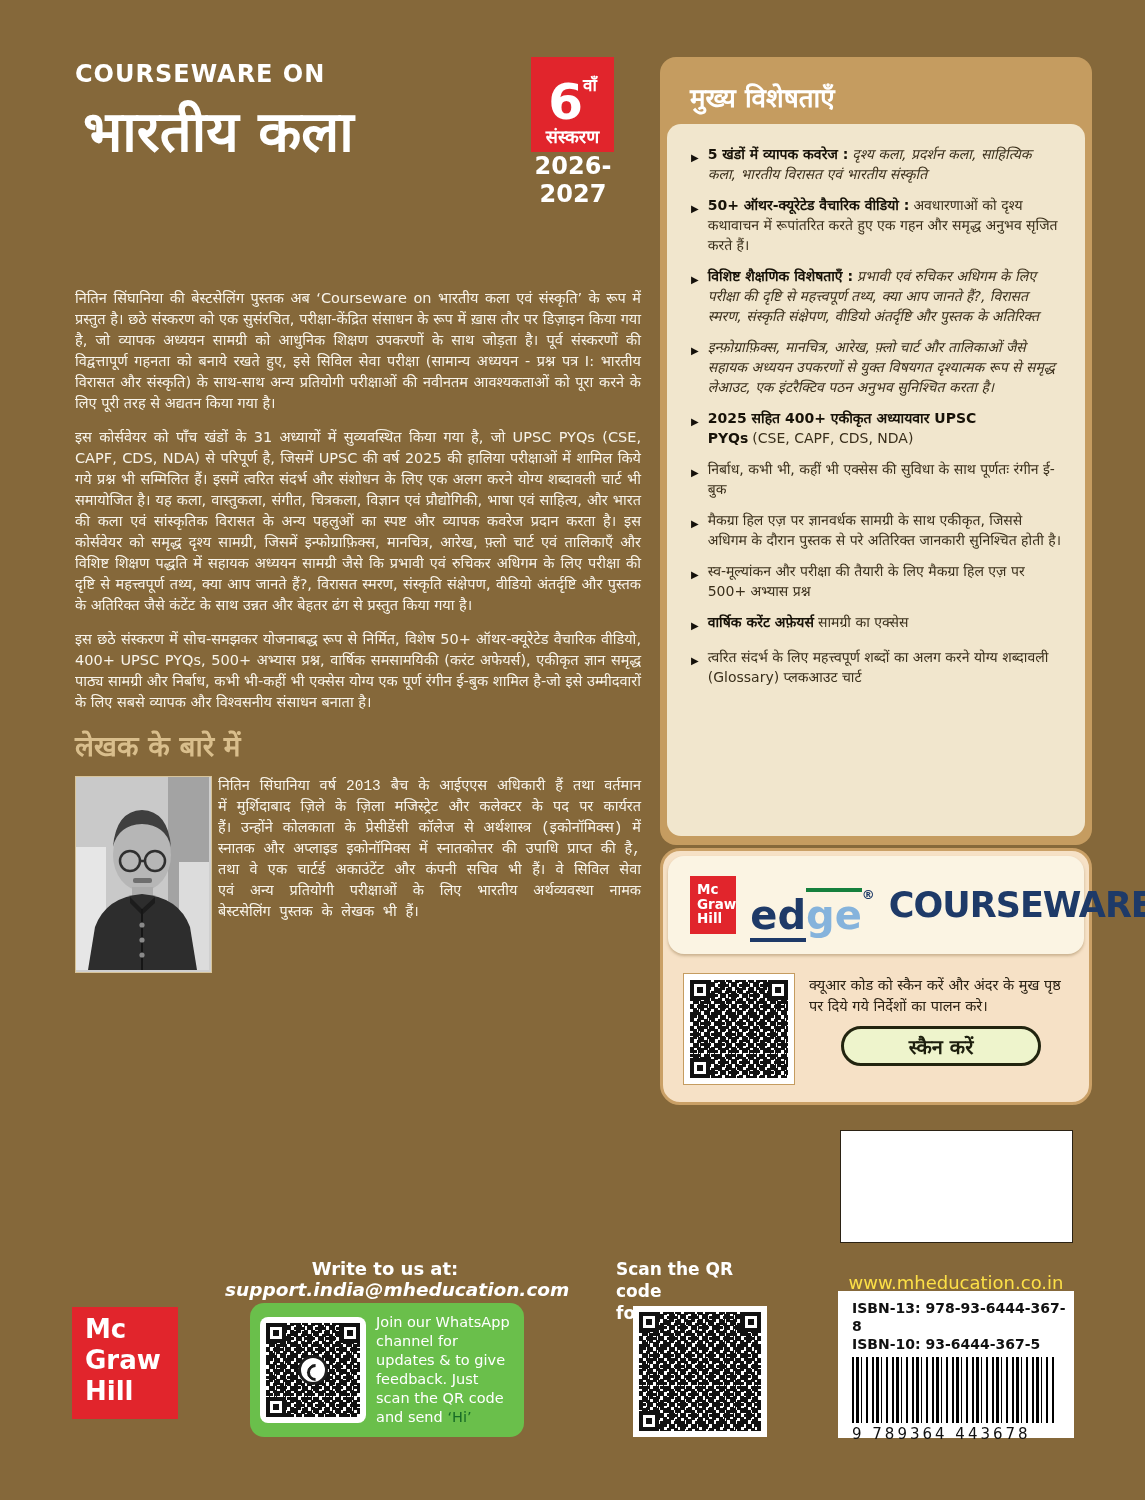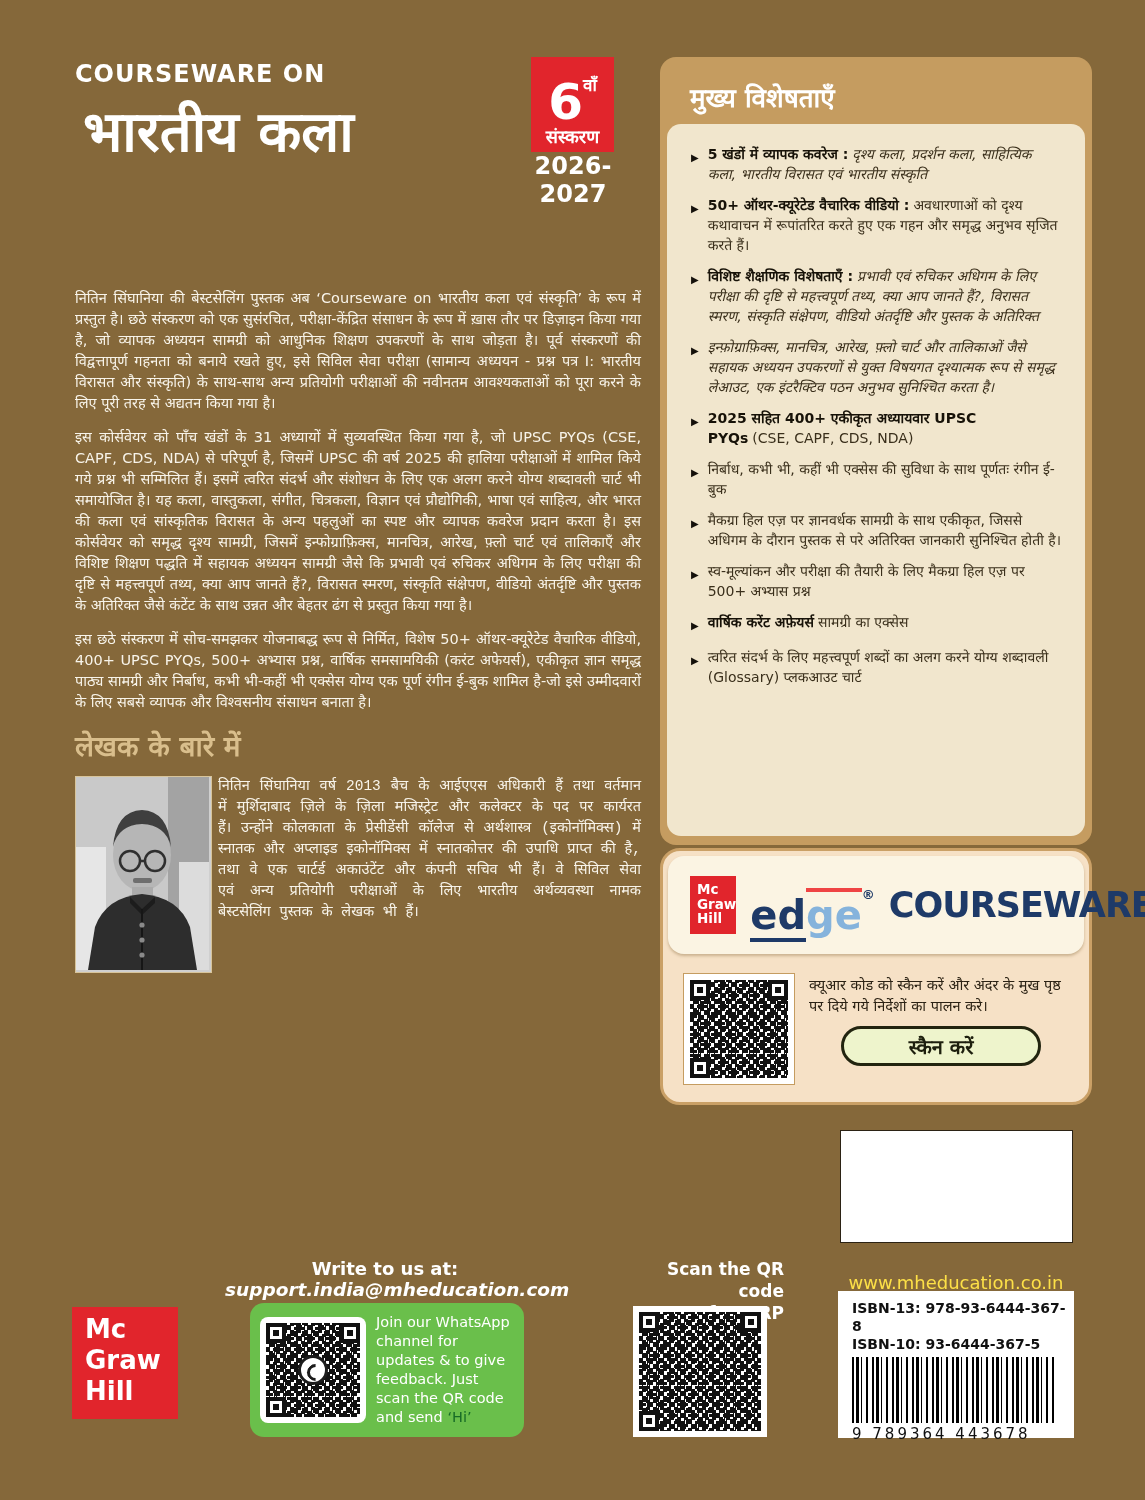--- a/index.html
+++ b/index.html
@@ -41,21 +41,21 @@
 
   
   .cwpanel{left:660px;top:848px;width:432px;height:257px;background:#f6e1c6;
            border:3px solid #caa066;border-radius:20px;box-sizing:border-box;}
   .cwcard{background:#fbf4e3;border-radius:16px;margin:5px;height:98px;
           display:flex;align-items:center;gap:14px;padding-left:22px;box-shadow:0 2px 3px rgba(120,90,40,.35);}
   .mhsq{background:#e1252c;color:#fff;font-weight:bold;}
   .mhsq-s{width:58px;height:58px;font-size:13.5px;line-height:14.5px;padding:6px 0 0 7px;box-sizing:border-box;}
   .edge{font-size:40px;font-weight:bold;line-height:40px;position:relative;}
   .edge .ed{color:#1e3a68;border-bottom:4px solid #1e3a68;}
-  .edge .ge{color:#85b3dc;border-top:4px solid #ef4444;}
+  .edge .ge{color:#85b3dc;border-top:4px solid #15803d;}
   .edge sup{font-size:13px;color:#1e3a68;vertical-align:30px;}
   .cwword{color:#1e3a68;font-weight:bold;font-size:35px;letter-spacing:-1px;}
   .cw-row{display:flex;padding:14px 16px 0 20px;gap:14px;}
   .qr{background:#fff;position:relative;}
   .qrpat{position:absolute;inset:6px;
      background:repeating-conic-gradient(#111 0% 25%,transparent 0% 50%) 0 0/7px 7px,
                 repeating-conic-gradient(#111 0% 25%,transparent 0% 50%) 3px 2px/11px 11px;}
   .fp{position:absolute;width:20px;height:20px;border:4px solid #111;background:#fff;box-sizing:border-box;}
   .fp::after{content:"";position:absolute;inset:3px;background:#111;}
   .fp.tl{left:6px;top:6px}.fp.tr{right:6px;top:6px}.fp.bl{left:6px;bottom:6px}
@@ -78,21 +78,21 @@
   .wabox{left:250px;top:1303px;width:274px;height:134px;background:#6abf4b;border-radius:14px;
          display:flex;align-items:center;gap:10px;padding:0 10px;box-sizing:border-box;}
   .waqr{width:106px;height:106px;border-radius:8px;flex:0 0 auto;}
   .waicon{position:absolute;left:50%;top:50%;width:30px;height:30px;margin:-15px 0 0 -15px;
           background:#fff;border:3px solid #1c1c1c;border-radius:50%;box-sizing:border-box;}
   .waicon::after{content:"";position:absolute;left:6px;top:6px;width:11px;height:11px;
           border:3px solid #1c1c1c;border-radius:50%;border-top-color:transparent;border-right-color:transparent;
           transform:rotate(45deg);}
   .watext{color:#fff;font-weight:normal;font-size:14.5px;line-height:19px;}
   .watext .hi{color:#176b26;}
-  .mrplabel{left:616px;top:1258px;width:168px;text-align:right;color:#fff;font-weight:bold;
+  .mrplabel{left:616px;top:1258px;width:168px;text-align:left;color:#fff;font-weight:bold;
             font-size:17px;line-height:22px;}
   .mrpqr{left:633px;top:1306px;width:134px;height:131px;}
   .website{left:840px;top:1272px;width:232px;text-align:center;color:#fde047;font-size:18px;}
   .isbnbox{left:838px;top:1291px;width:236px;height:147px;background:#fff;color:#111;
            padding:8px 0 0 14px;box-sizing:border-box;}
   .isbnbox .i{font-weight:bold;font-size:14px;line-height:18px;}
   .bars{width:204px;height:66px;margin-top:4px;
         background:repeating-linear-gradient(90deg,#000 0 2px,#fff 2px 4px,#000 4px 7px,#fff 7px 9px,#000 9px 10px,#fff 10px 14px,#000 14px 16px,#fff 16px 20px);}
   .bdigits{font-size:15px;letter-spacing:3px;margin-top:2px;}
 </style>

